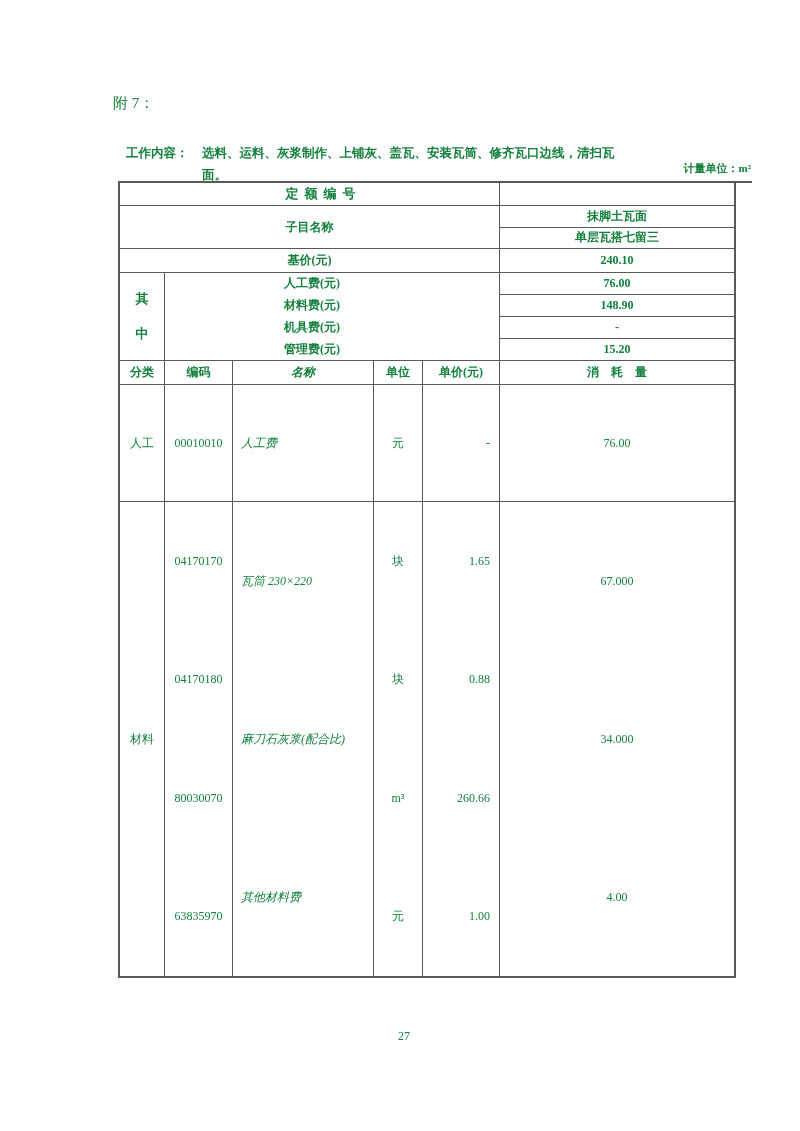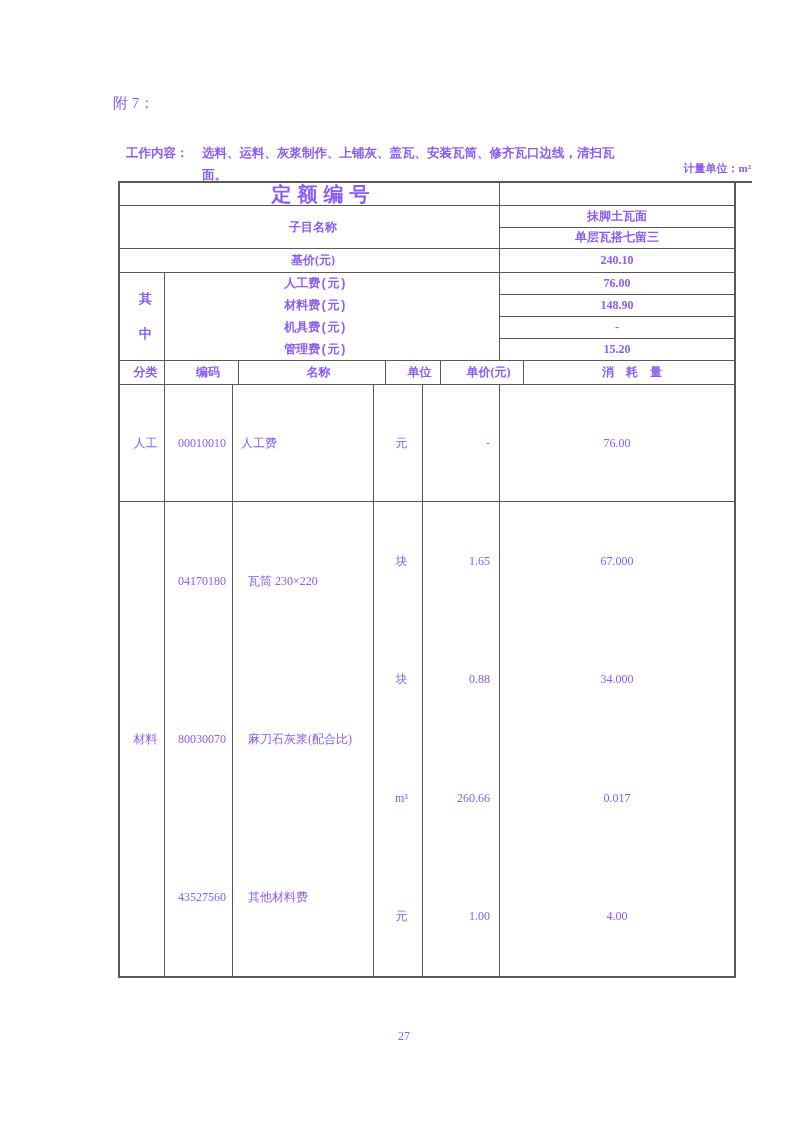--- a/index.html
+++ b/index.html
@@ -2,21 +2,21 @@
 <html><head>
 <meta charset="utf-8">
 <style>
   * { box-sizing: border-box; margin: 0; padding: 0; }
   html, body { background: #ffffff; }
   .page {
     position: relative;
     width: 800px;
     height: 1057px;
     background: #ffffff;
-    color: #8b5cf6;
+    color: #15803d;
     font-family: "Liberation Serif", "DejaVu Serif", serif;
     overflow: hidden;
   }
   .attach {
     position: absolute;
     left: 113px; top: 94px;
     font-size: 15px;
   }
   .workwrap {
     position: absolute;
@@ -45,50 +45,50 @@
     font-size: 12px;
   }
   .tbl-ext {
     position: absolute;
     left: 736px; top: 181px;
     width: 16px; height: 2px;
     background: #595959;
   }
   .row { display: flex; width: 100%; }
   .bt { border-top: 1px solid #595959; }
-  .br { border-right: 1px solid #595959; padding-left: 7px; }
+  .br { border-right: 1px solid #595959; }
   .bold { font-weight: bold; }
   .cc { display: flex; align-items: center; justify-content: center; text-align: center; }
   .cl { display: flex; align-items: center; justify-content: flex-start; padding-left: 8px; }
   .cr { display: flex; align-items: center; justify-content: flex-end; padding-right: 9px; }
   
   .c1 { width: 45px; }
   .c2 { width: 68px; }
-  .c3 { width: 141px; }
+  .c3 { width: 141px; font-style: italic; }
   .c4 { width: 49px; }
   .c5 { width: 77px; }
   .c6 { flex: 1; }
   .w-left { width: 380px; }
   
   .r-code  { height: 22px; }
   .r-item  { height: 43px; }
   .r-price { height: 24px; }
   .r-fee   { height: 88px; }
-  .r-head  { height: 24px; gap: 6px; }
+  .r-head  { height: 24px; }
   .r-labor { height: 117px; }
   .r-material { flex: 1; }
-  .code-label { font-size: 20px; letter-spacing: 6px; padding-left: 28px; }
+  .code-label { font-size: 13px; letter-spacing: 6px; padding-left: 28px; }
   .item-col { display: flex; flex-direction: column; flex: 1; }
   .item-col > div { flex: 1; }
   .fee-labels {
     width: 335px;
     display: flex; flex-direction: column;
     font-weight: bold;
   }
-  .fee-labels > div { flex: 1; display: flex; align-items: center; justify-content: center; padding-right: 40px; font-family: Liberation Mono, monospace; }
+  .fee-labels > div { flex: 1; display: flex; align-items: center; justify-content: center; padding-right: 40px; }
   .fee-vals { flex: 1; display: flex; flex-direction: column; }
   .fee-vals > div { flex: 1; }
   .qz {
     display: flex; flex-direction: column;
     justify-content: space-evenly; align-items: center;
     font-weight: bold; font-size: 13px;
   }
   .slots { display: flex; flex-direction: column; height: 100%; }
   .slot { flex: 1; display: flex; align-items: center; }
   .slot.jc { justify-content: center; }
@@ -174,23 +174,24 @@
       <div class="c3 br cl">人工费</div>
       <div class="c4 br cc">元</div>
       <div class="c5 br cr">-</div>
       <div class="c6 cc">76.00</div>
     </div>
 
     <div class="row r-material bt">
       <div class="c1 br cc">材料</div>
       <div class="c2 br">
         <div class="slots">
+          <div class="slot jc">04170170</div>
           <div class="slot jc">04170180</div>
           <div class="slot jc">80030070</div>
-          <div class="slot jc">43527560</div>
+          <div class="slot jc">63835970</div>
         </div>
       </div>
       <div class="c3 br">
         <div class="slots">
           <div class="slot jl">瓦筒 230×220</div>
           <div class="slot jl">麻刀石灰浆(配合比)</div>
           <div class="slot jl">其他材料费</div>
         </div>
       </div>
       <div class="c4 br">
@@ -206,21 +207,20 @@
           <div class="slot jr">1.65</div>
           <div class="slot jr">0.88</div>
           <div class="slot jr">260.66</div>
           <div class="slot jr">1.00</div>
         </div>
       </div>
       <div class="c6">
         <div class="slots">
           <div class="slot jc">67.000</div>
           <div class="slot jc">34.000</div>
-          <div class="slot jc">0.017</div>
           <div class="slot jc">4.00</div>
         </div>
       </div>
     </div>
 
   </div>
 
   <div class="pagenum">27</div>
 
 </div>

